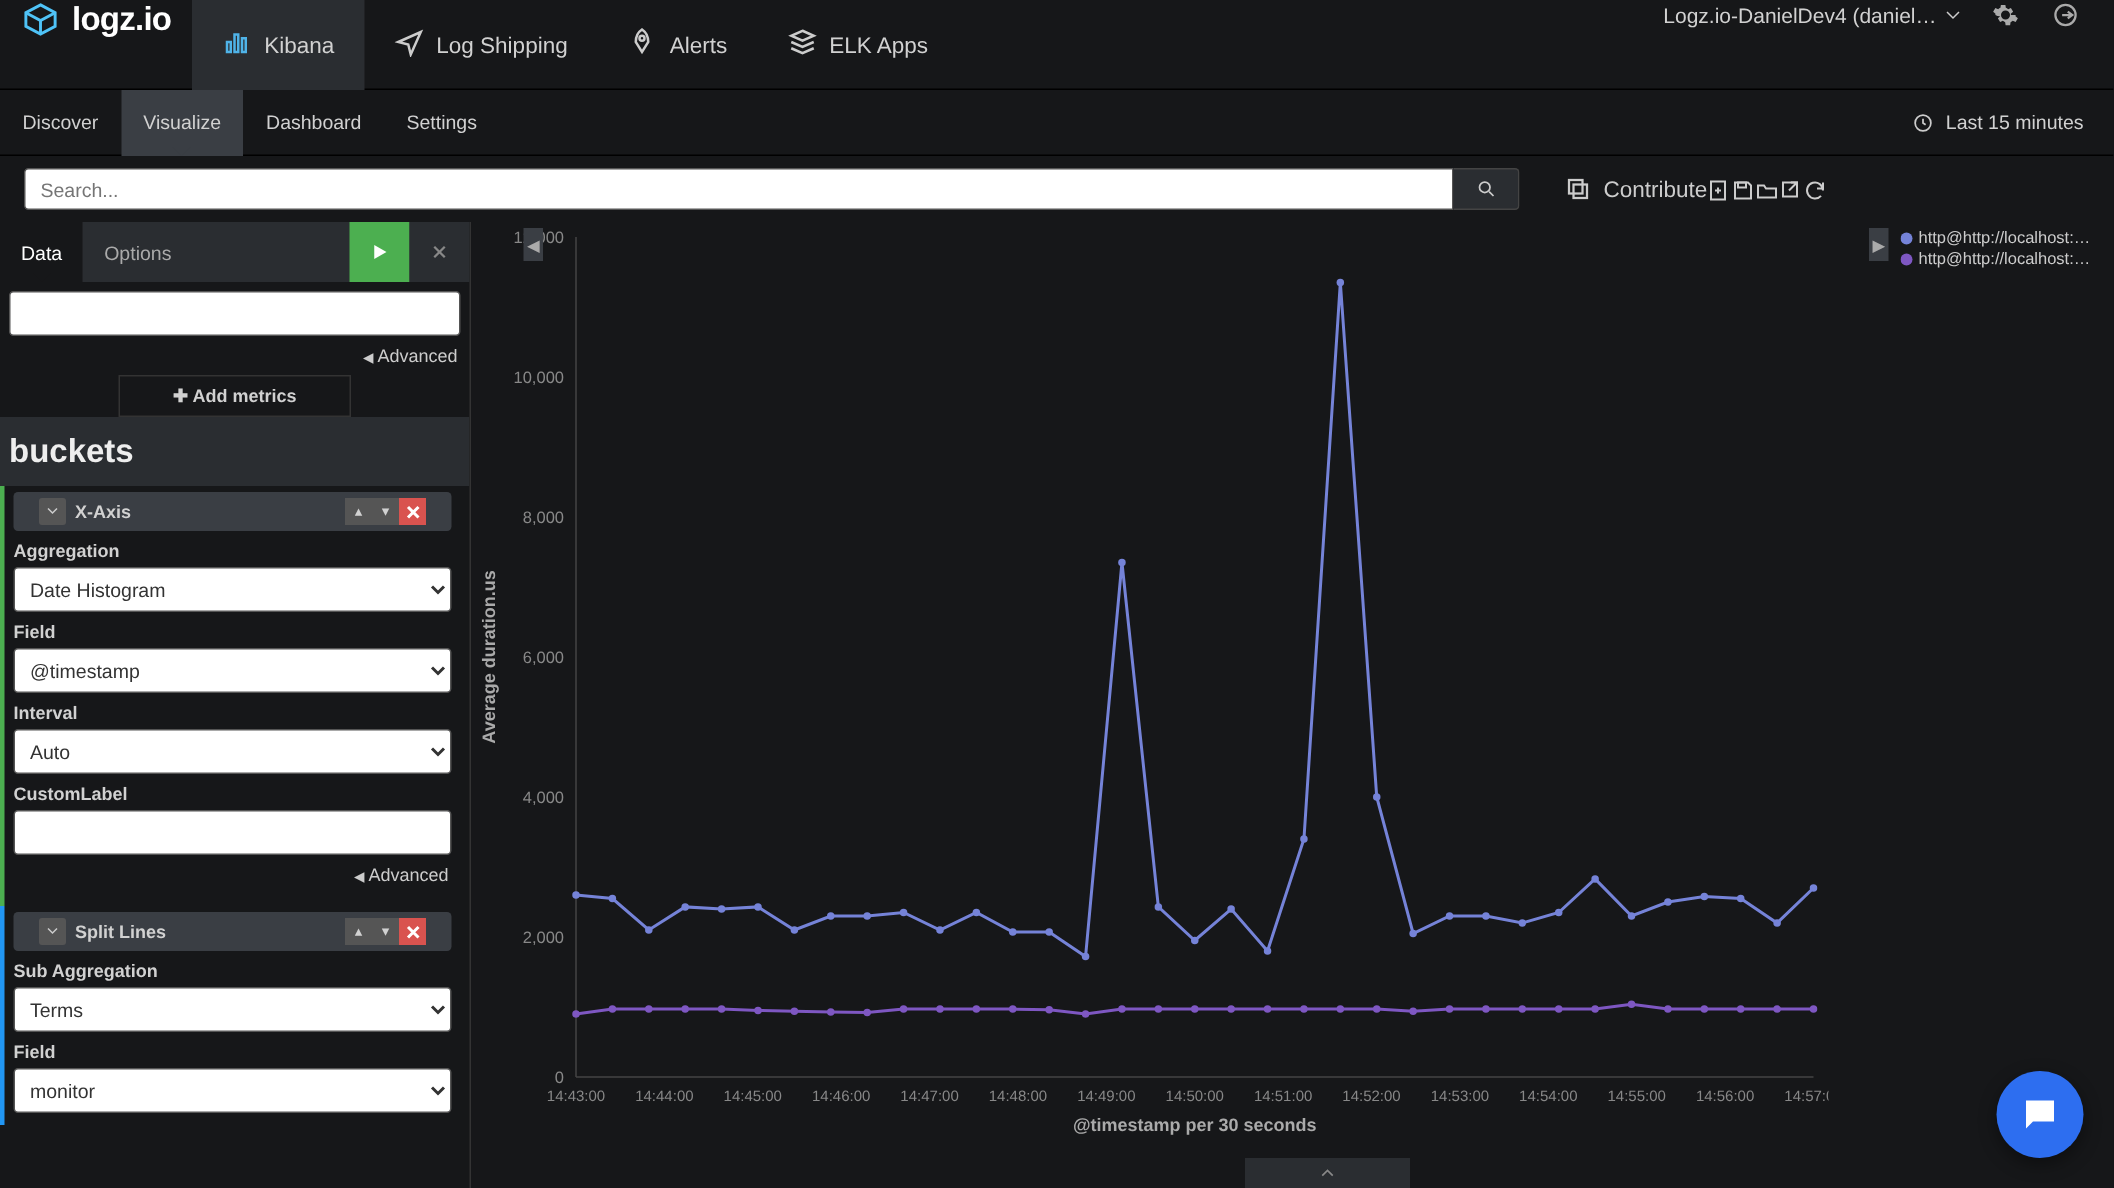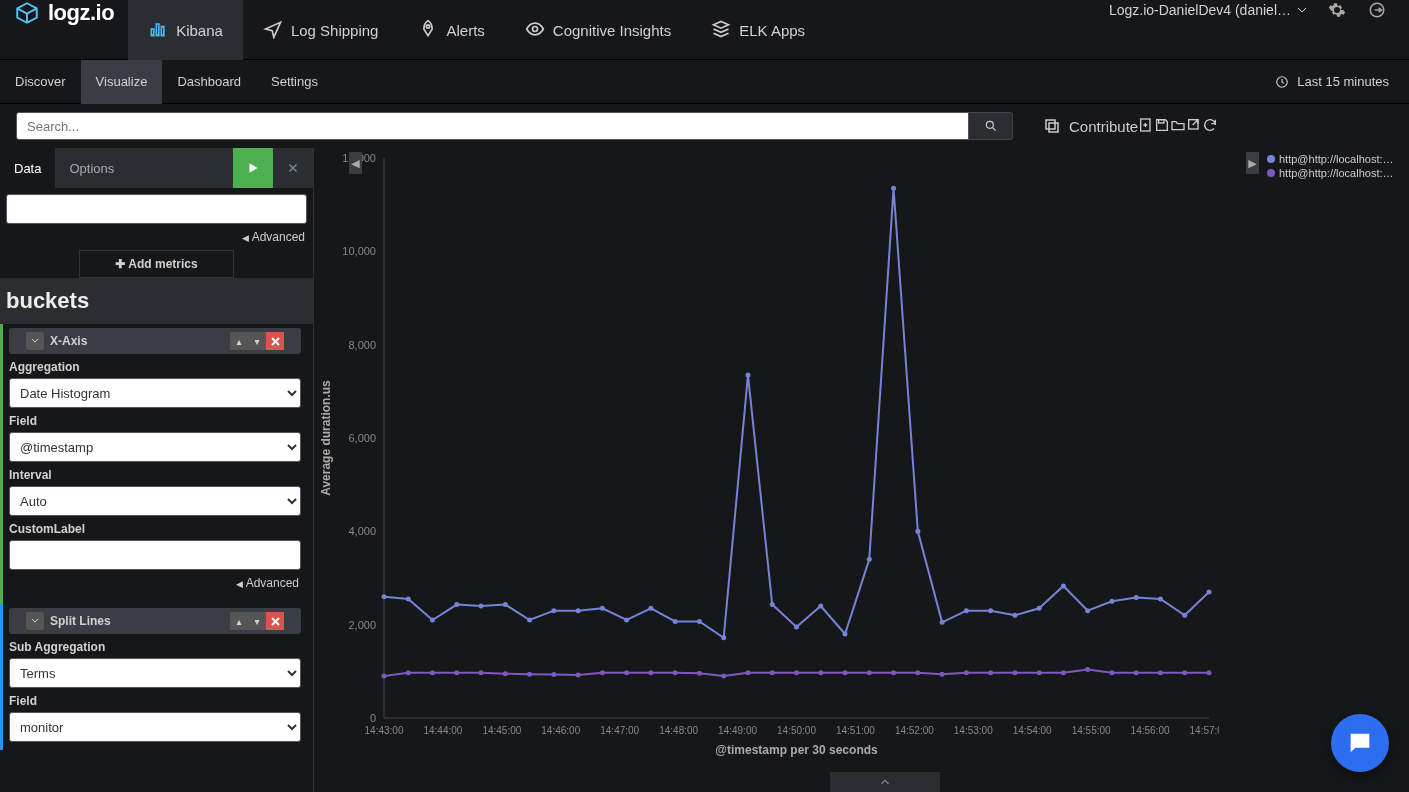--- a/index.html
+++ b/index.html
@@ -16,21 +16,21 @@
 
 .subnav { height:44px; background:#161719; display:flex; align-items:center; border-bottom:1px solid #000; font-size:13px; }
 .subnav-item { padding:0 15px; height:44px; display:flex; align-items:center; cursor:pointer; color:#d1d1d1; }
 .subnav-item.active { background:#3a3e44; position:relative; }
 .subnav-item.active::after { content:""; position:absolute; bottom:-6px; left:50%; margin-left:-6px; border:6px solid transparent; border-top-color:#3a3e44; }
 .subnav-right { margin-left:auto; display:flex; align-items:center; gap:8px; padding-right:20px; }
 
 .searchbar-row { display:flex; align-items:center; height:44px; background:#161719; padding-left:16px; gap:0; }
 .search-input { flex:0 0 953px; height:28px; background:#fff; border:1px solid #555; border-radius:3px 0 0 3px; padding:0 10px; font-size:13px; color:#a16207; }
 .search-btn { width:44px; height:28px; background:#2a2d31; border:1px solid #444; border-left:none; border-radius:0 3px 3px 0; display:flex; align-items:center; justify-content:center; cursor:pointer; }
-.toolbar-icons { display:flex; align-items:flex-start; margin-left:30px; color:#ccc; }
+.toolbar-icons { display:flex; align-items:flex-end; margin-left:30px; color:#ccc; }
 .contribute { display:flex; align-items:center; gap:8px; font-size:15px; cursor:pointer; }
 .toolbar-icons .ic { width:16px; height:16px; cursor:pointer; }
 
 .main { display:flex; height:644px; }
 .sidebar { width:314px; background:#161719; border-right:1px solid #333; overflow:hidden; position:relative; }
 .tab-row { display:flex; height:40px; background:#2a2d31; align-items:center; }
 .side-tab { padding:0 14px; height:40px; display:flex; align-items:center; font-size:13px; cursor:pointer; color:#aaa; }
 .side-tab.active { background:#161719; color:#fff; position:relative; }
 .side-tab.active::after { content:""; position:absolute; bottom:-6px; left:50%; margin-left:-6px; border:6px solid transparent; border-top-color:#161719; z-index:2; }
 .apply-btns { margin-left:auto; display:flex; }
@@ -91,27 +91,20 @@
             <path d="M3 12l18-8-8 18-2-8z"></path>
           </svg></span>
         <span>Log Shipping</span>
       </div>
       <div class="topnav-item">
         <span><svg width="20" height="20" viewBox="0 0 24 24" fill="none" stroke="#ccc" stroke-width="2">
             <path d="M12 2c3 2 5 6 5 10l-5 8-5-8c0-4 2-8 5-10z"></path>
             <circle cx="12" cy="9" r="2"></circle>
           </svg></span>
         <span>Alerts</span>
-      </div>
-      <div class="topnav-item">
-        <span><svg width="20" height="20" viewBox="0 0 24 24" fill="none" stroke="#ccc" stroke-width="2">
-            <path d="M2 12s4-7 10-7 10 7 10 7-4 7-10 7-10-7-10-7z"></path>
-            <circle cx="12" cy="12" r="3"></circle>
-          </svg></span>
-        <span>Cognitive Insights</span>
       </div>
       <div class="topnav-item">
         <span><svg width="20" height="20" viewBox="0 0 24 24" fill="none" stroke="#ccc" stroke-width="2">
             <path d="M12 3l9 4-9 4-9-4z"></path>
             <path d="M3 12l9 4 9-4M3 17l9 4 9-4"></path>
           </svg></span>
         <span>ELK Apps</span>
       </div>
     </div>
   <div class="topnav-right">

